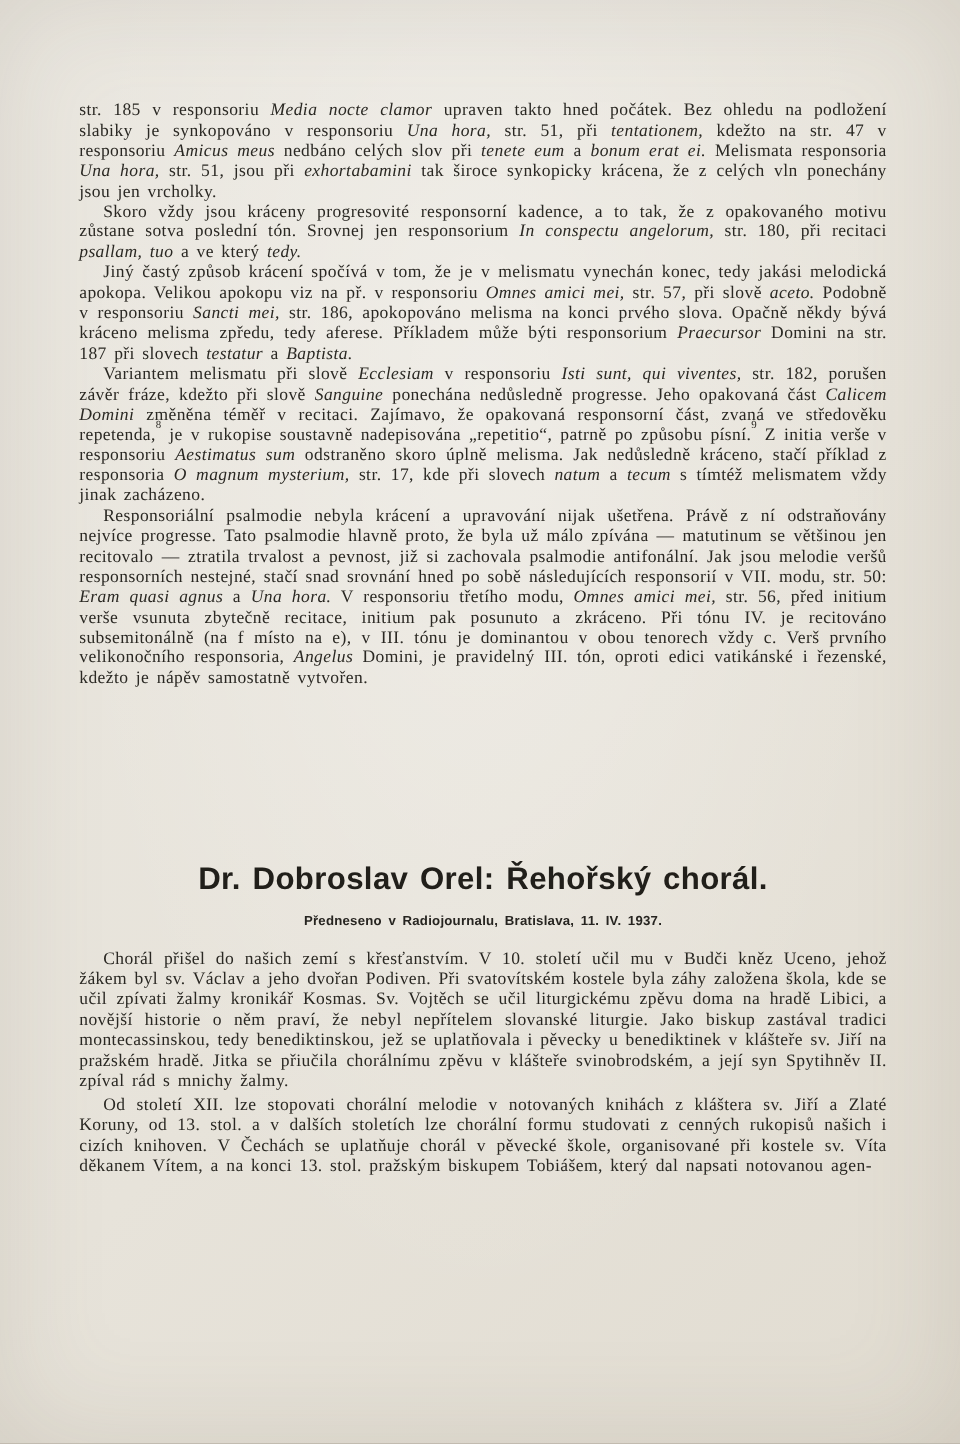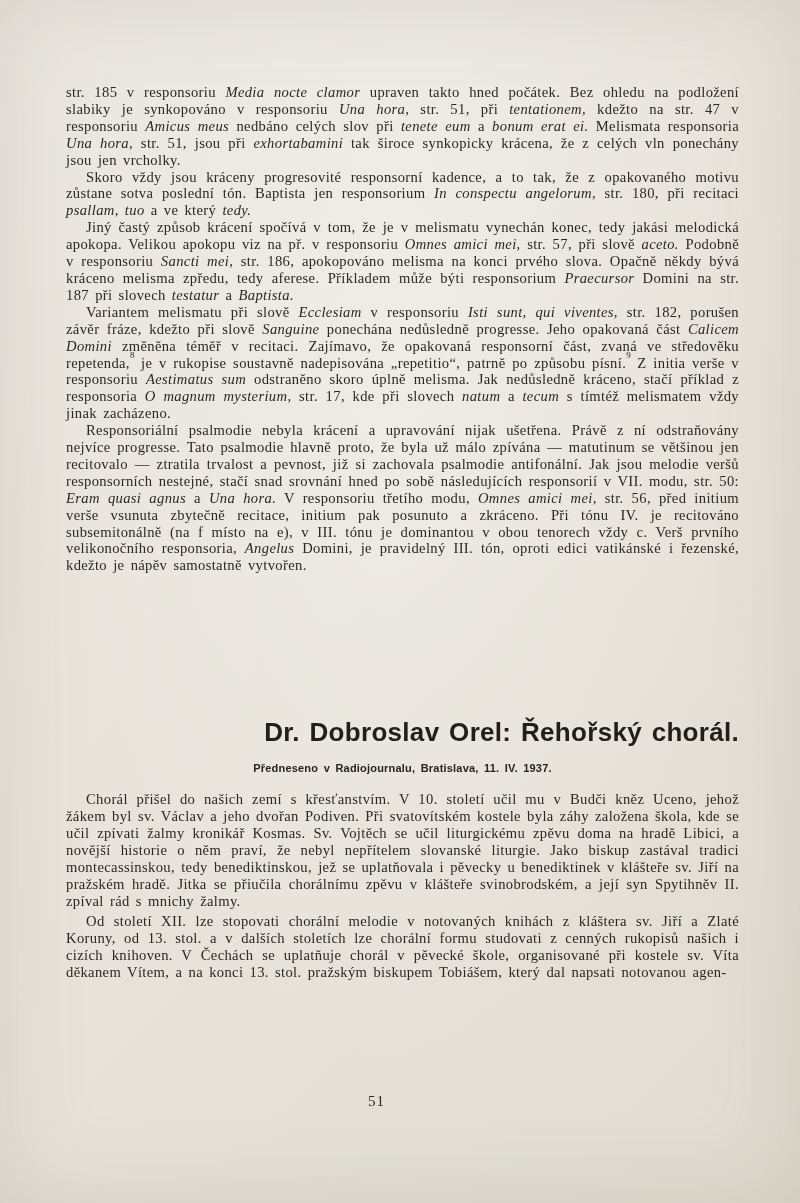--- a/index.html
+++ b/index.html
@@ -27,21 +27,21 @@
   sup.fnref{font-size:0.62em;line-height:0;position:relative;top:-0.45em;letter-spacing:0;}
   #continued-article{top:84px;}
   .continuation{
     margin:0;text-align:right;padding-right:34px;text-indent:0;
   }
   #new-article{top:718px;}
   .article-title{
     font-family:"Liberation Sans","DejaVu Sans",sans-serif;
     font-weight:700;font-size:26px;line-height:1.15;
     letter-spacing:0.3px;color:#211f1a;
-    margin:0 0 14px 0;text-align:right;
+    margin:0 0 14px 0;text-align:center;
   }
   .article-subtitle{
     font-family:"Liberation Sans","DejaVu Sans",sans-serif;
     font-weight:700;font-size:11px;line-height:1.2;
     letter-spacing:0.2px;color:#262420;
     margin:0 0 16px 0;text-align:center;
   }
   #new-article-paragraphs .par + .par{margin-top:4px;}
   #footnotes{
     top:1040px;
@@ -57,36 +57,35 @@
   }
 </style>
 </head>
 <body>
 
 <div class="sheet">
 
   <section class="textcol" id="continued-article">
     <div id="continued-article-paragraphs">
         <p class="par"><span>str. 185 v responsoriu </span><em>Media nocte clamor</em><span> upraven takto hned počátek. Bez ohledu na podložení slabiky je synkopováno v responsoriu </span><em>Una hora,</em><span> str. 51, při </span><em>tentationem,</em><span> kdežto na str. 47 v responsoriu </span><em>Amicus meus</em><span> nedbáno celých slov při </span><em>tenete eum</em><span> a </span><em>bonum erat ei.</em><span> Melismata responsoria </span><em>Una hora,</em><span> str. 51, jsou při </span><em>exhortabamini</em><span> tak široce synkopicky krácena, že z celých vln ponechány jsou jen vrcholky.</span></p>
-        <p class="par indent"><span>Skoro vždy jsou kráceny progresovité responsorní kadence, a to tak, že z opakovaného motivu zůstane sotva poslední tón. Baptista jen responsorium </span><em>In conspectu angelorum,</em><span> str. 180, při recitaci </span><em>psallam, tuo</em><span> a ve který </span><em>tedy.</em></p>
+        <p class="par indent"><span>Skoro vždy jsou kráceny progresovité responsorní kadence, a to tak, že z opakovaného motivu zůstane sotva poslední tón. Srovnej jen responsorium </span><em>In conspectu angelorum,</em><span> str. 180, při recitaci </span><em>psallam, tuo</em><span> a ve který </span><em>tedy.</em></p>
         <p class="par indent"><span>Jiný častý způsob krácení spočívá v tom, že je v melismatu vynechán konec, tedy jakási melodická apokopa. Velikou apokopu viz na př. v responsoriu </span><em>Omnes amici mei,</em><span> str. 57, při slově </span><em>aceto.</em><span> Podobně v responsoriu </span><em>Sancti mei,</em><span> str. 186, apokopováno melisma na konci prvého slova. Opačně někdy bývá kráceno melisma zpředu, tedy aferese. Příkladem může býti responsorium </span><em>Praecursor</em><span> Domini na str. 187 při slovech </span><em>testatur</em><span> a </span><em>Baptista.</em></p>
         <p class="par indent"><span>Variantem melismatu při slově </span><em>Ecclesiam</em><span> v responsoriu </span><em>Isti sunt, qui viventes,</em><span> str. 182, porušen závěr fráze, kdežto při slově </span><em>Sanguine</em><span> ponechána nedůsledně progresse. Jeho opakovaná část </span><em>Calicem Domini</em><span> změněna téměř v recitaci. Zajímavo, že opakovaná responsorní část, zvaná ve středověku repetenda,</span><sup class="fnref">8</sup><span> je v rukopise soustavně nadepisována „repetitio“, patrně po způsobu písní.</span><sup class="fnref">9</sup><span> Z initia verše v responsoriu </span><em>Aestimatus sum</em><span> odstraněno skoro úplně melisma. Jak nedůsledně kráceno, stačí příklad z responsoria </span><em>O magnum mysterium,</em><span> str. 17, kde při slovech </span><em>natum</em><span> a </span><em>tecum</em><span> s tímtéž melismatem vždy jinak zacházeno.</span></p>
         <p class="par indent"><span>Responsoriální psalmodie nebyla krácení a upravování nijak ušetřena. Právě z ní odstraňovány nejvíce progresse. Tato psalmodie hlavně proto, že byla už málo zpívána — matutinum se většinou jen recitovalo — ztratila trvalost a pevnost, již si zachovala psalmodie antifonální. Jak jsou melodie veršů responsorních nestejné, stačí snad srovnání hned po sobě následujících responsorií v VII. modu, str. 50: </span><em>Eram quasi agnus</em><span> a </span><em>Una hora.</em><span> V responsoriu třetího modu, </span><em>Omnes amici mei,</em><span> str. 56, před initium verše vsunuta zbytečně recitace, initium pak posunuto a zkráceno. Při tónu IV. je recitováno subsemitonálně (na f místo na e), v III. tónu je dominantou v obou tenorech vždy c. Verš prvního velikonočního responsoria, </span><em>Angelus</em><span> Domini, je pravidelný III. tón, oproti edici vatikánské i řezenské, kdežto je nápěv samostatně vytvořen.</span></p>
       </div>
   </section>
 
   <section class="textcol" id="new-article">
     <h1 class="article-title">Dr. Dobroslav Orel: Řehořský chorál.</h1>
     <h2 class="article-subtitle">Předneseno v Radiojournalu, Bratislava, 11. IV. 1937.</h2>
     <div id="new-article-paragraphs">
         <p class="par indent"><span>Chorál přišel do našich zemí s křesťanstvím. V 10. století učil mu v Budči kněz Uceno, jehož žákem byl sv. Václav a jeho dvořan Podiven. Při svatovítském kostele byla záhy založena škola, kde se učil zpívati žalmy kronikář Kosmas. Sv. Vojtěch se učil liturgickému zpěvu doma na hradě Libici, a novější historie o něm praví, že nebyl nepřítelem slovanské liturgie. Jako biskup zastával tradici montecassinskou, tedy benediktinskou, jež se uplatňovala i pěvecky u benediktinek v klášteře sv. Jiří na pražském hradě. Jitka se přiučila chorálnímu zpěvu v klášteře svinobrodském, a její syn Spytihněv II. zpíval rád s mnichy žalmy.</span></p>
         <p class="par indent"><span>Od století XII. lze stopovati chorální melodie v notovaných knihách z kláštera sv. Jiří a Zlaté Koruny, od 13. stol. a v dalších stoletích lze chorální formu studovati z cenných rukopisů našich i cizích knihoven. V Čechách se uplatňuje chorál v pěvecké škole, organisované při kostele sv. Víta děkanem Vítem, a na konci 13. stol. pražským biskupem Tobiášem, který dal napsati notovanou agen-</span></p>
       </div>
   </section>
 
   <section class="textcol" id="footnotes">
     <div id="footnote-paragraphs">
       </div>
   </section>
 
-  <div class="page-number">51</div>
 
 </div>
 
 </body></html>

